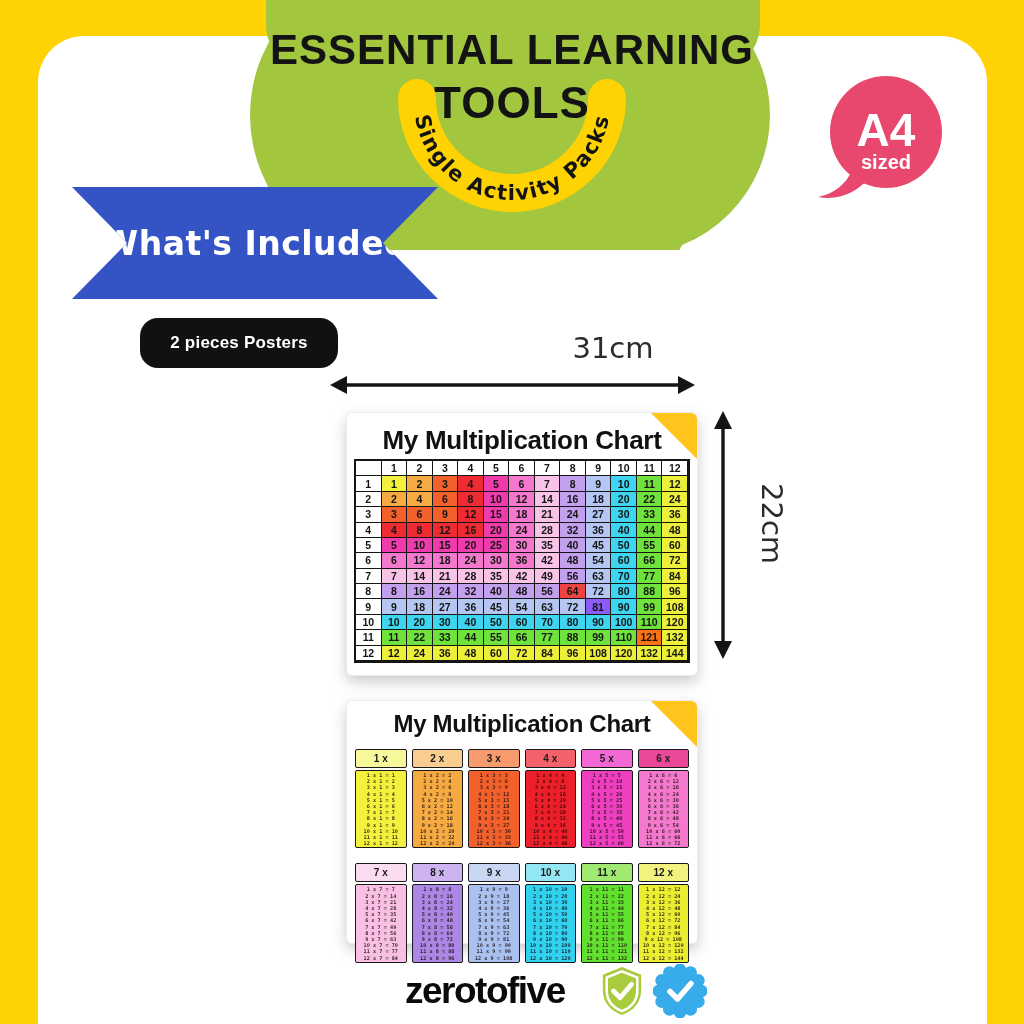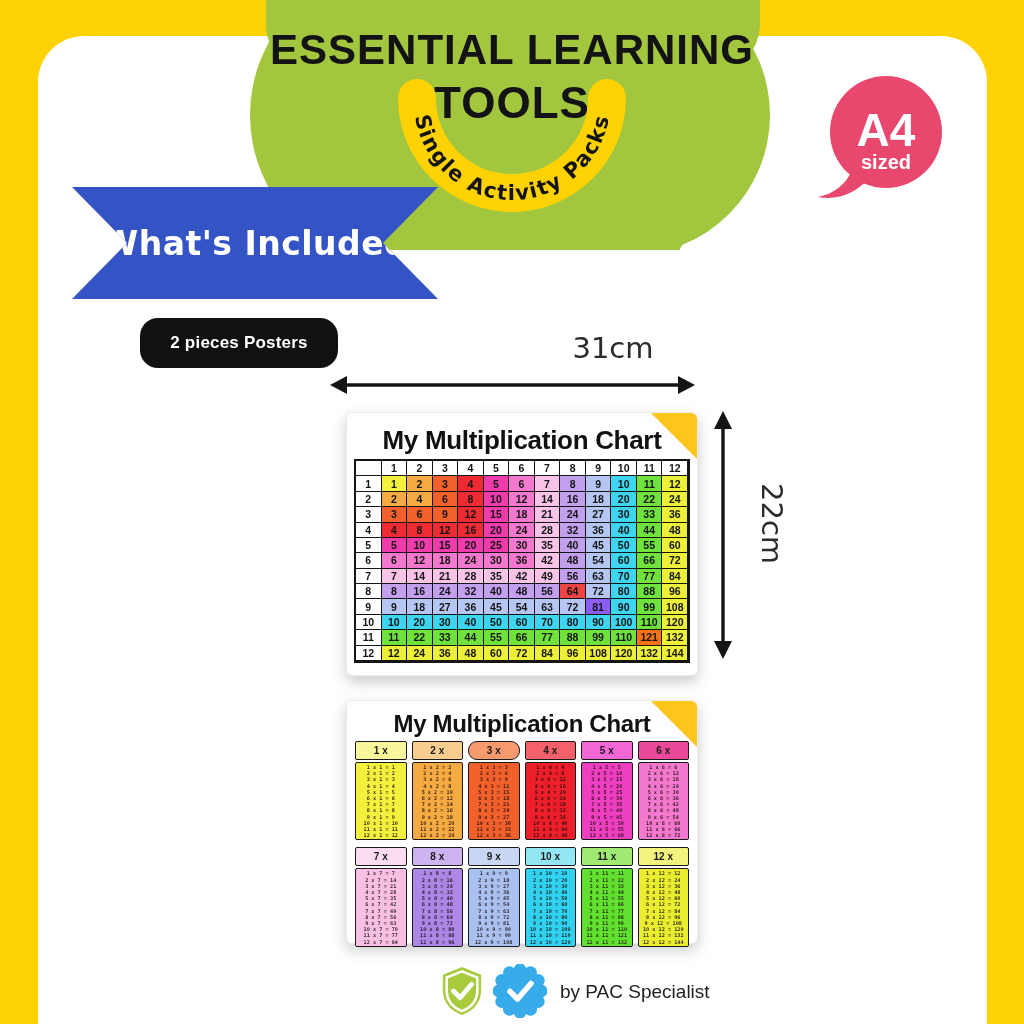--- a/index.html
+++ b/index.html
@@ -31,21 +31,21 @@
   .poster1 .poster-title{top:12px;font-size:26px;}
   .poster2 .poster-title{top:9px;font-size:24px;}
   .grid{position:absolute;left:7px;right:7px;top:46px;bottom:12px;display:grid;
     grid-template-columns:repeat(13,1fr);grid-template-rows:repeat(13,1fr);
     border:2px solid #151515;background:#fff;}
   .cell{display:flex;align-items:center;justify-content:center;border-right:1.3px solid #151515;
     border-bottom:1.3px solid #151515;font-weight:800;font-size:10.5px;color:#141414;}
   .cell.corner,.cell.head{background:#ffffff;}
   .tables{position:absolute;left:8px;right:8px;top:40px;bottom:8px;display:grid;
     grid-template-columns:repeat(6,1fr);grid-template-rows:1fr 1fr;column-gap:5px;row-gap:7px;}
-  .mini{display:flex;flex-direction:column;}
+  .mini{display:flex;flex-direction:column;margin-top:8px;}
   .mini-head{height:17px;border:1.6px solid #1a1a1a;border-radius:2px;display:flex;align-items:center;
     justify-content:center;font-weight:800;font-size:10px;color:#1a1a1a;}
   .mini-body{margin-top:2px;flex:1;border:1.6px solid #1a1a1a;border-radius:2px;display:flex;
     flex-direction:column;justify-content:space-evenly;padding:1px 0;}
   .mini-line{font-family:"DejaVu Sans Mono",monospace;font-weight:600;font-size:5.2px;
     text-align:center;color:rgba(25,12,12,.85);line-height:6.2px;}
   .footer{position:absolute;left:405px;top:961px;height:60px;display:flex;align-items:center;}
   .brand{font-weight:900;font-size:37px;letter-spacing:-1.5px;color:#0a0a0a;}
   .shield-svg{margin-left:34px;}
   .badge-svg{margin-left:8px;}
@@ -310,21 +310,21 @@
           <div class="mini-line">6 x 2 = 12</div>
           <div class="mini-line">7 x 2 = 14</div>
           <div class="mini-line">8 x 2 = 16</div>
           <div class="mini-line">9 x 2 = 18</div>
           <div class="mini-line">10 x 2 = 20</div>
           <div class="mini-line">11 x 2 = 22</div>
           <div class="mini-line">12 x 2 = 24</div>
         </div>
       </div>
       <div class="mini">
-        <div class="mini-head" style="background: rgb(247, 154, 110); border-radius: 9px;">3 x</div>
+        <div class="mini-head" style="background: rgb(247, 154, 110);">3 x</div>
         <div class="mini-body" style="background: rgb(242, 96, 44);">
           <div class="mini-line">1 x 3 = 3</div>
           <div class="mini-line">2 x 3 = 6</div>
           <div class="mini-line">3 x 3 = 9</div>
           <div class="mini-line">4 x 3 = 12</div>
           <div class="mini-line">5 x 3 = 15</div>
           <div class="mini-line">6 x 3 = 18</div>
           <div class="mini-line">7 x 3 = 21</div>
           <div class="mini-line">8 x 3 = 24</div>
           <div class="mini-line">9 x 3 = 27</div>
@@ -483,20 +483,21 @@
           <div class="mini-line">9 x 12 = 108</div>
           <div class="mini-line">10 x 12 = 120</div>
           <div class="mini-line">11 x 12 = 132</div>
           <div class="mini-line">12 x 12 = 144</div>
         </div>
       </div>
     </div>
 </div>
 
 <div class="footer">
+  <div class="brand">zerotofive</div>
   <svg class="shield-svg" width="46" height="52" viewBox="0 0 48 54">
     <g fill="#A8CC3D">
       <path d="M24 2 L44 10 V26 C44 40 35 48 24 52 C13 48 4 40 4 26 V10 Z"></path>
     </g>
     <path d="M24 6.5 L40 13 V26 C40 37.5 33 44.5 24 48 C15 44.5 8 37.5 8 26 V13 Z" fill="none" stroke="#ffffff" stroke-width="2.6"></path>
     <path d="M15 27 L22 34 L34 20" fill="none" stroke="#ffffff" stroke-width="5" stroke-linecap="round" stroke-linejoin="round"></path>
   </svg>
   <svg class="badge-svg" width="54" height="54" viewBox="0 0 54 54">
     <g fill="#38ABEA">
       <circle cx="27" cy="27" r="21"></circle>
@@ -509,15 +510,14 @@
       <circle cx="6" cy="27" r="6.5"></circle>
         <circle cx="8.8" cy="16.5" r="6.5"></circle>
       <circle cx="16.5" cy="8.8" r="6.5"></circle>
         <circle cx="27" cy="6" r="6.5"></circle>
       <circle cx="37.5" cy="8.8" r="6.5"></circle>
         <circle cx="45.2" cy="16.5" r="6.5"></circle>
     </g>
     <path d="M17 27.5 L24.5 35 L38 19.5" fill="none" stroke="#ffffff" stroke-width="5.5" stroke-linecap="round" stroke-linejoin="round"></path>
   </svg>
   <div class="credit">
-    <div>by PAC Specialist</div>
   </div>
 </div>
 
 </body></html>

